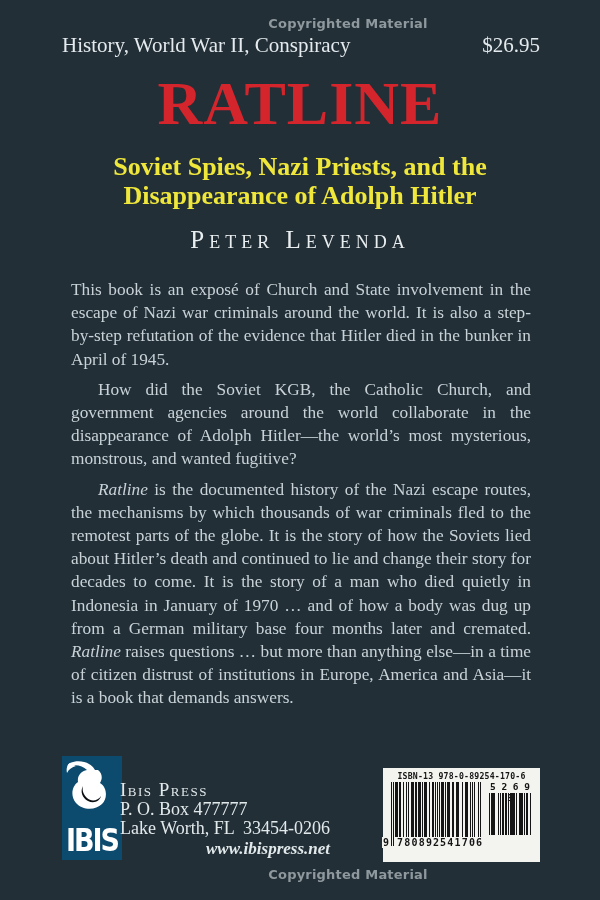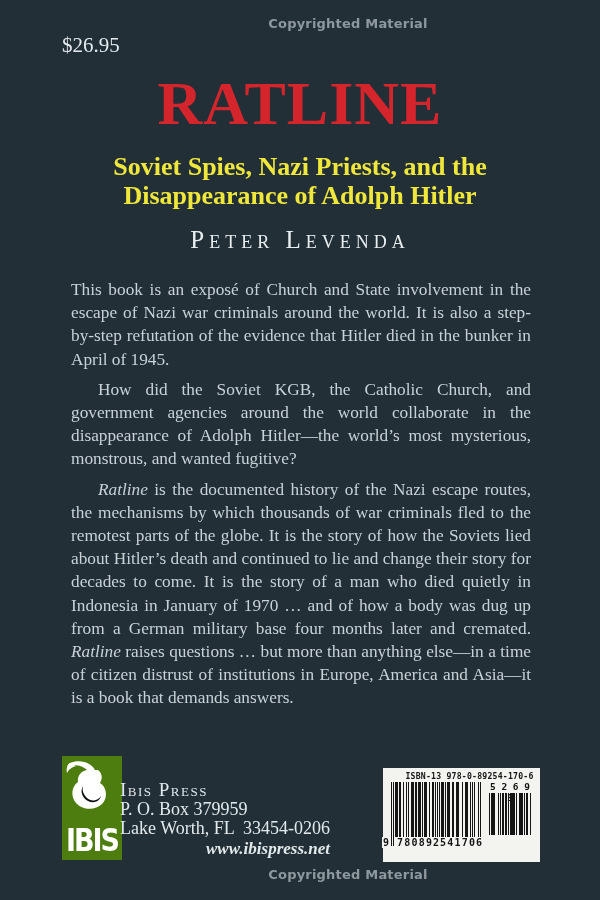--- a/index.html
+++ b/index.html
@@ -35,21 +35,21 @@
   #body-copy{
     position:absolute;left:64px;top:271px;width:474px;
     color:#c8d2d7;font-size:17.3px;line-height:23.2px;text-align:justify;
   }
   #body-copy p{margin:7px;}
   #body-copy p.indent{text-indent:27px;}
   #body-copy .ital{font-style:italic;}
   
   #logo-box{
     position:absolute;left:62px;top:756px;width:60px;height:104px;
-    background:#4d7c0f;overflow:hidden;
+    background:#0c4a6e;overflow:hidden;
   }
   #logo-box svg{position:absolute;left:3px;top:2px;}
   #logo-word{
     position:absolute;left:0;bottom:2px;width:60px;text-align:center;
     font-family:"DejaVu Sans", sans-serif;font-weight:bold;font-size:27px;
     color:#ffffff;letter-spacing:-2px;transform:scaleY(1.15);transform-origin:bottom;
   }
   #publisher-text{
     position:absolute;left:120px;top:780px;color:#e2e9eb;line-height:19.5px;
   }
@@ -58,21 +58,20 @@
   #publisher-site{font-size:17px;font-weight:bold;font-style:italic;text-align:right;}
   
   #barcode-box{
     position:absolute;left:383px;top:768px;width:157px;height:94px;
     background:#f3f3ef;color:#151515;
   }
   #isbn-label{
     position:absolute;left:0;top:3px;width:157px;text-align:center;
     font-family:"DejaVu Sans Mono", monospace;font-size:8.2px;font-weight:bold;
     letter-spacing:.2px;
-    margin-left:8px;
   }
   .bars{position:absolute;}
   .bars i{position:absolute;top:0;background:#151515;display:block;}
   #ean-bars{left:8px;top:14px;width:91px;height:64px;}
   #addon-bars{left:105px;top:25px;width:44px;height:42px;}
   .bc-digit{
     position:absolute;top:69px;font-family:"DejaVu Sans Mono", monospace;
     font-size:10px;font-weight:bold;background:#f3f3ef;padding:0 1px;line-height:11px;
   }
   #bc-d0{left:-1px;}
@@ -84,20 +83,21 @@
   }
 </style>
 </head>
 <body>
 
 <div id="cover">
 
   <div id="wm-top" class="watermark">Copyrighted Material</div>
 
   <div id="header-row">
+    <span>History, World War II, Conspiracy</span>
     <span>$26.95</span>
   </div>
 
   <div id="title">RATLINE</div>
 
   <div id="subtitle">
     <span>Soviet Spies, Nazi Priests, and the</span><br>
     <span>Disappearance of Adolph Hitler</span>
   </div>
 
@@ -117,21 +117,21 @@
       </g>
       <g fill="#0b0f11">
         <path d="M18 28 C15 33 17 40 23 43 C29 46 35 43 36 38 C33 43 26 44 22 40 C18 36 17 32 18 28 Z"></path>
       </g>
     </svg>
     <div id="logo-word">IBIS</div>
   </div>
 
   <div id="publisher-text">
     <div id="publisher-name">Ibis Press</div>
-    <div class="addr-line">P. O. Box 379959</div>
+    <div class="addr-line">P. O. Box 477777</div>
     <div class="addr-line">Lake Worth, FL  33454-0206</div>
     <div id="publisher-site">www.ibispress.net</div>
   </div>
 
   <div id="barcode-box">
     <div id="isbn-label">ISBN-13 978-0-89254-170-6</div>
     <div id="ean-bars" class="bars">
         <i style="left:0.00px;width:0.95px;height:64px"></i>
         <i style="left:1.90px;width:0.95px;height:64px"></i>
         <i style="left:3.80px;width:0.95px;height:55px"></i>

